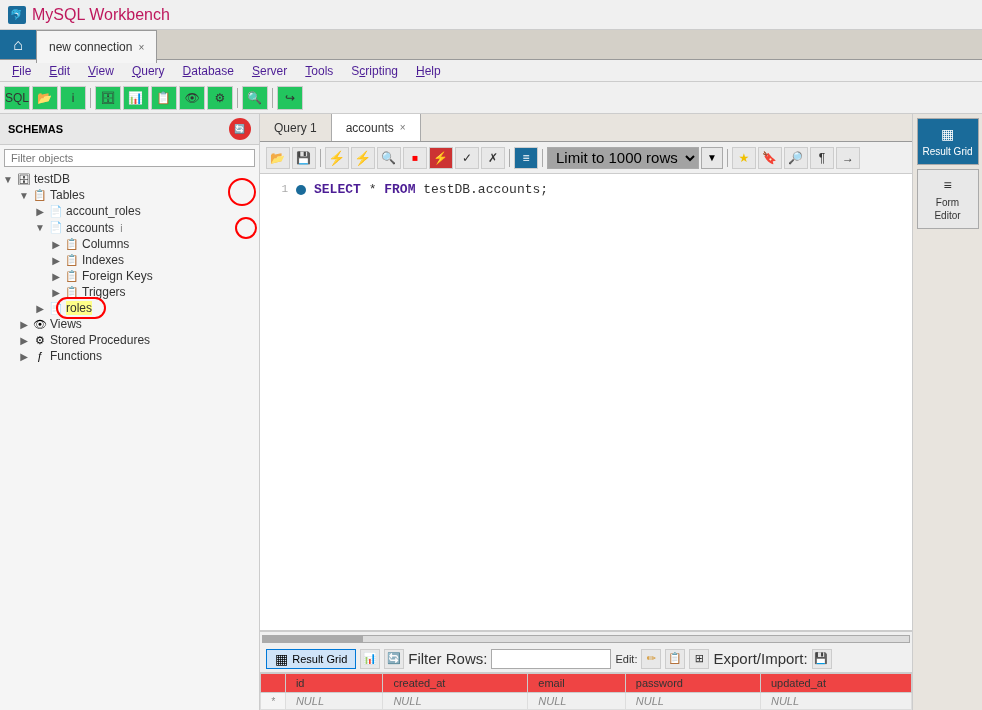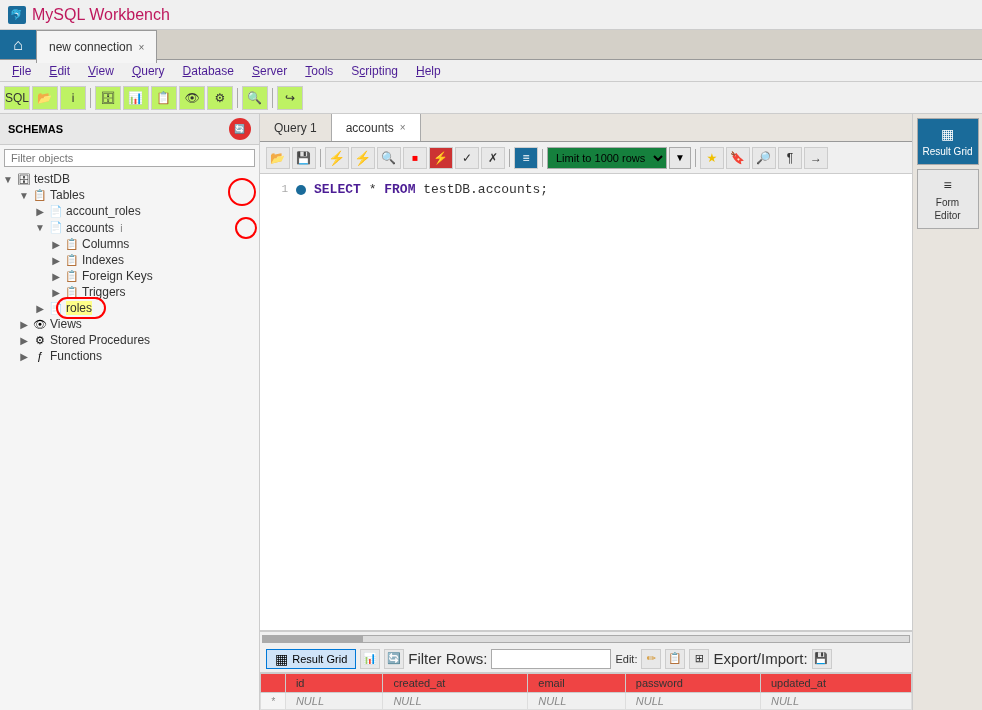--- a/index.html
+++ b/index.html
@@ -17,21 +17,21 @@
     .tab-item { background: #e8e4de; border: 1px solid #999; border-bottom: none; padding: 16px 12px; display: flex; align-items: center; gap: 6px; cursor: pointer; font-size: 12px; color: #333; }
     .tab-item.active { background: #f5f5f5; }
     .tab-close { font-size: 10px; color: #666; cursor: pointer; }
 
     
     .menu-bar { background: #f0f0f0; height: 22px; display: flex; align-items: center; padding: 0 4px; border-bottom: 1px solid #ccc; gap: 2px; }
     .menu-item { padding: 2px 8px; font-size: 12px; color: #4c1d95; cursor: pointer; }
 
     
     .toolbar { background: #f0f0f0; height: 32px; display: flex; align-items: center; padding: 2px 4px; border-bottom: 1px solid #ccc; gap: 2px; }
-    .toolbar-btn { width: 26px; height: 24px; background: #bef264; border: 1px solid #ccc; display: flex; align-items: center; justify-content: center; cursor: pointer; font-size: 12px; color: #333; }
+    .toolbar-btn { width: 26px; height: 24px; background: #22c55e; border: 1px solid #ccc; display: flex; align-items: center; justify-content: center; cursor: pointer; font-size: 12px; color: #333; }
     .toolbar-separator { width: 1px; height: 20px; background: #aaa; margin: 0 2px; }
 
     
     .main-area { display: flex; height: calc(710px - 30px - 30px - 22px - 32px); }
 
     
     .sidebar { width: 260px; background: #f5f5f5; border-right: 1px solid #ccc; display: flex; flex-direction: column; flex-shrink: 0; }
     .navigator-header { background: #1a6b9a; color: white; padding: 4px 8px; font-size: 12px; font-weight: bold; display: flex; align-items: center; justify-content: space-between; }
     .schemas-header { padding: 4px 8px; font-size: 11px; font-weight: bold; background: #e8e8e8; border-bottom: 1px solid #ccc; display: flex; align-items: center; justify-content: space-between; }
     .schemas-icon { width: 18px; height: 18px; background: #555; border-radius: 2px; color: white; font-size: 9px; display: flex; align-items: center; justify-content: center; cursor: pointer; }
@@ -47,21 +47,21 @@
     
     .query-tabs { background: #e8e4de; height: 28px; display: flex; align-items: stretch; border-bottom: 1px solid #999; }
     .query-tab { padding: 0 14px; display: flex; align-items: center; gap: 6px; cursor: pointer; font-size: 12px; border-right: 1px solid #aaa; color: #333; }
     .query-tab.active { background: white; }
     .query-tab-close { font-size: 10px; color: #777; }
 
     
     .sql-toolbar { background: #f0f0f0; height: 32px; display: flex; align-items: center; padding: 2px 6px; border-bottom: 1px solid #ccc; gap: 2px; }
     .sql-btn { width: 24px; height: 22px; display: flex; align-items: center; justify-content: center; border: 1px solid #ccc; background: #e8e8e8; cursor: pointer; font-size: 12px; color: #333; }
     .sql-separator { width: 1px; height: 18px; background: #aaa; margin: 0 2px; }
-    .limit-select { height: 22px; border: 1px solid #aaa; font-size: 11px; padding: 0 4px; background: #15803d; cursor: pointer; }
+    .limit-select { height: 22px; border: 1px solid #aaa; font-size: 15px; padding: 0 4px; background: #a3a3a3; cursor: pointer; }
     .limit-dropdown { height: 22px; width: 22px; border: 1px solid #aaa; background: #e8e8e8; display: flex; align-items: center; justify-content: center; cursor: pointer; font-size: 10px; }
 
     
     .sql-editor { flex: 1; background: white; padding: 8px; font-family: 'Courier New', monospace; font-size: 13px; overflow: auto; border-bottom: 1px solid #ccc; }
     .sql-line { display: flex; align-items: flex-start; gap: 8px; }
     .line-number { color: #aaa; font-size: 11px; min-width: 20px; text-align: right; margin-top: 1px; }
     .line-dot { width: 10px; height: 10px; background: #1a6b9a; border-radius: 50%; margin-top: 3px; flex-shrink: 0; }
     .sql-keyword { color: #4c1d95; font-weight: bold; }
     .sql-text { color: #333; }
 

